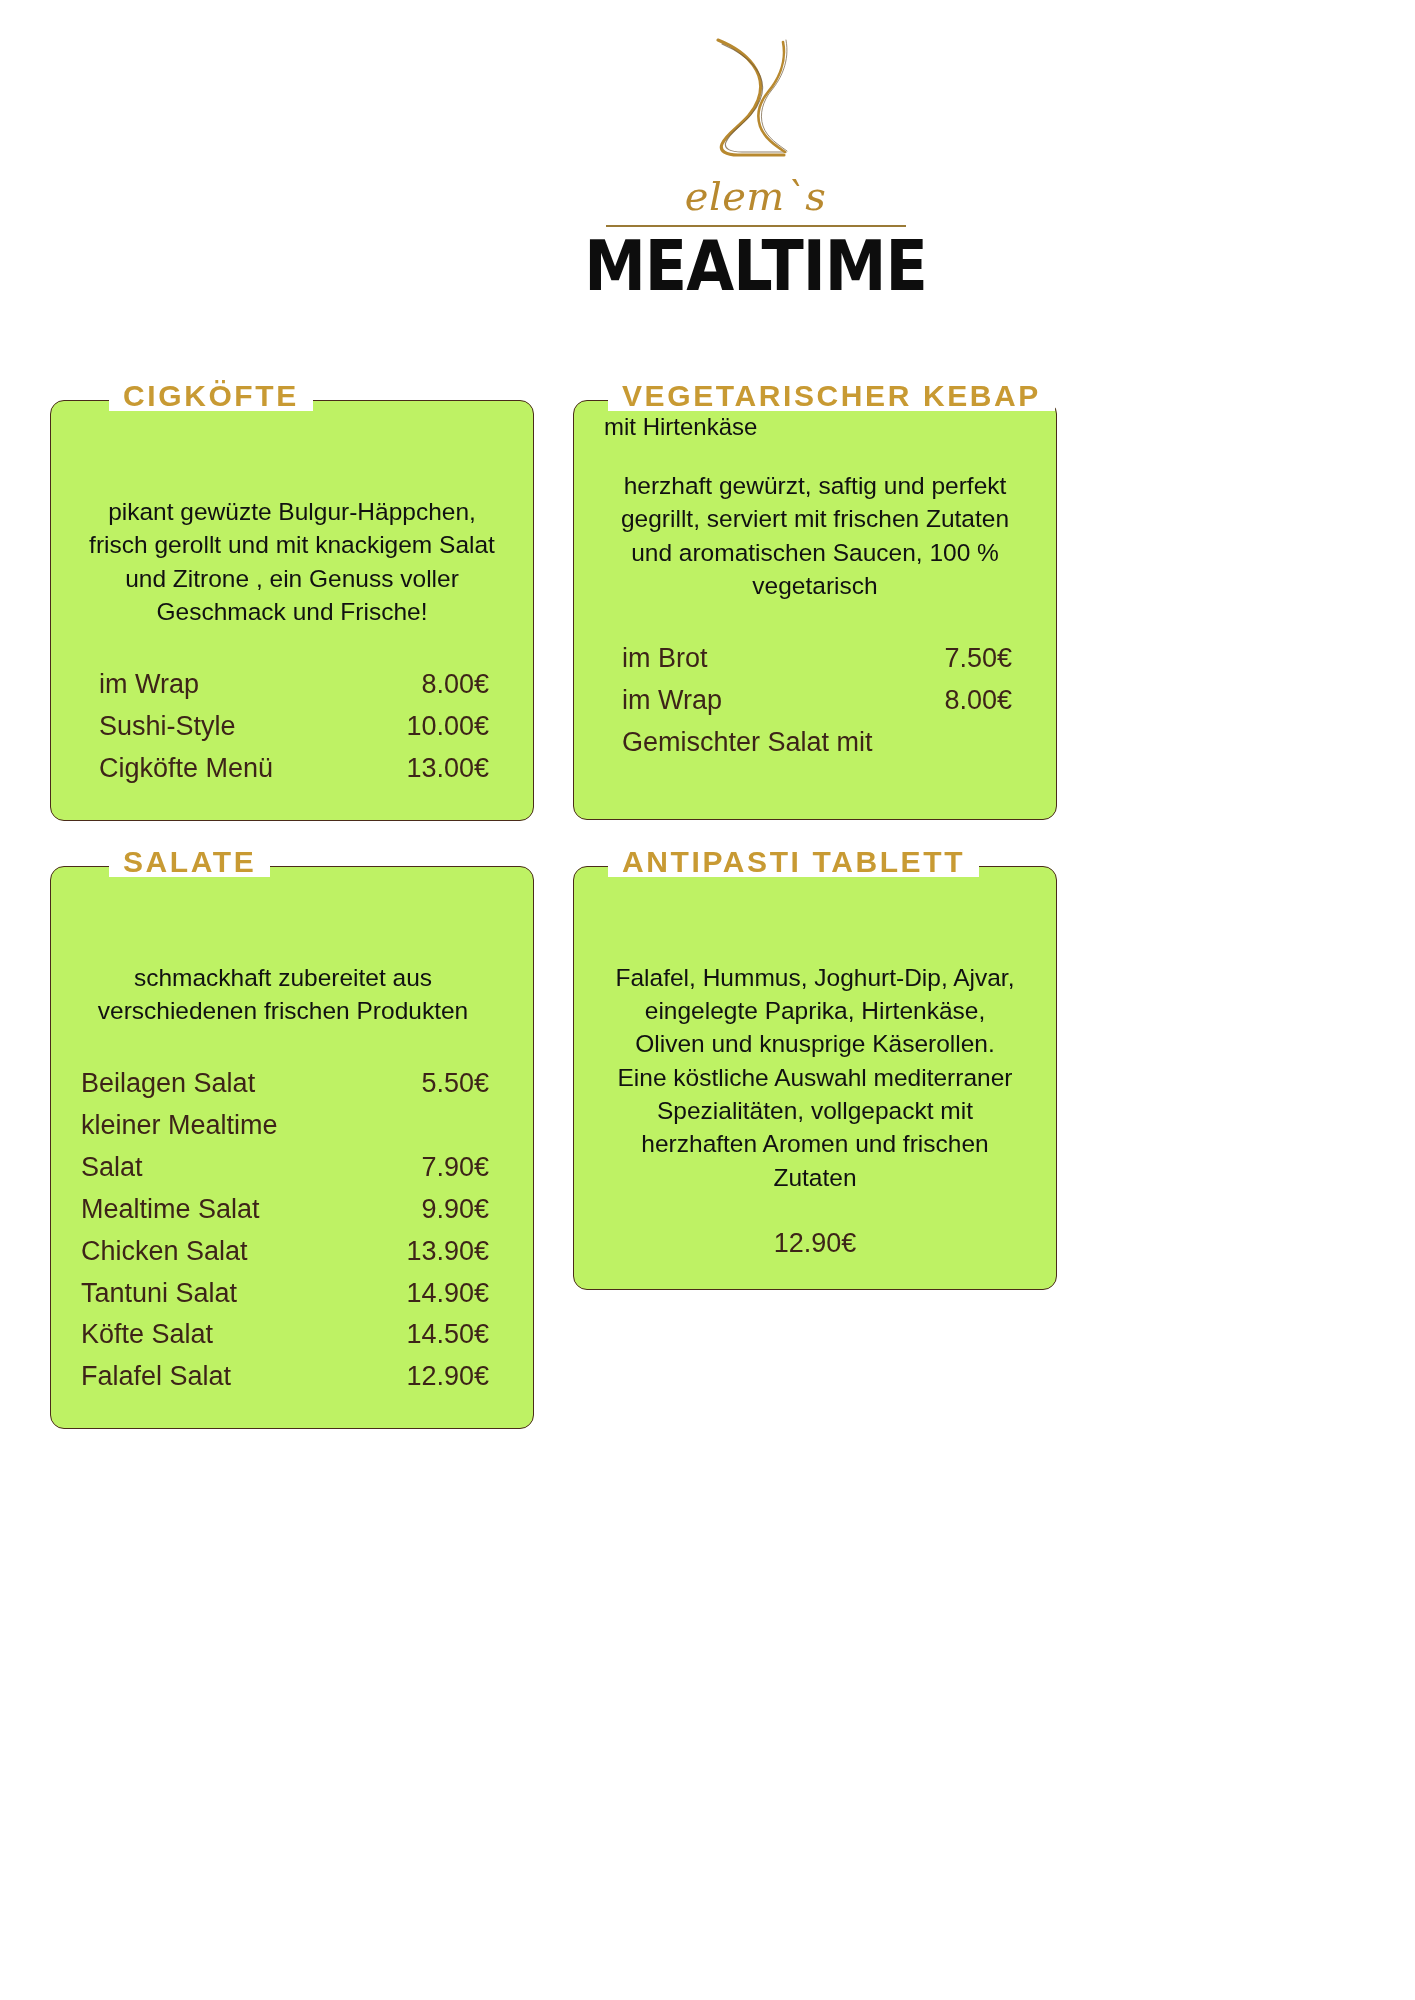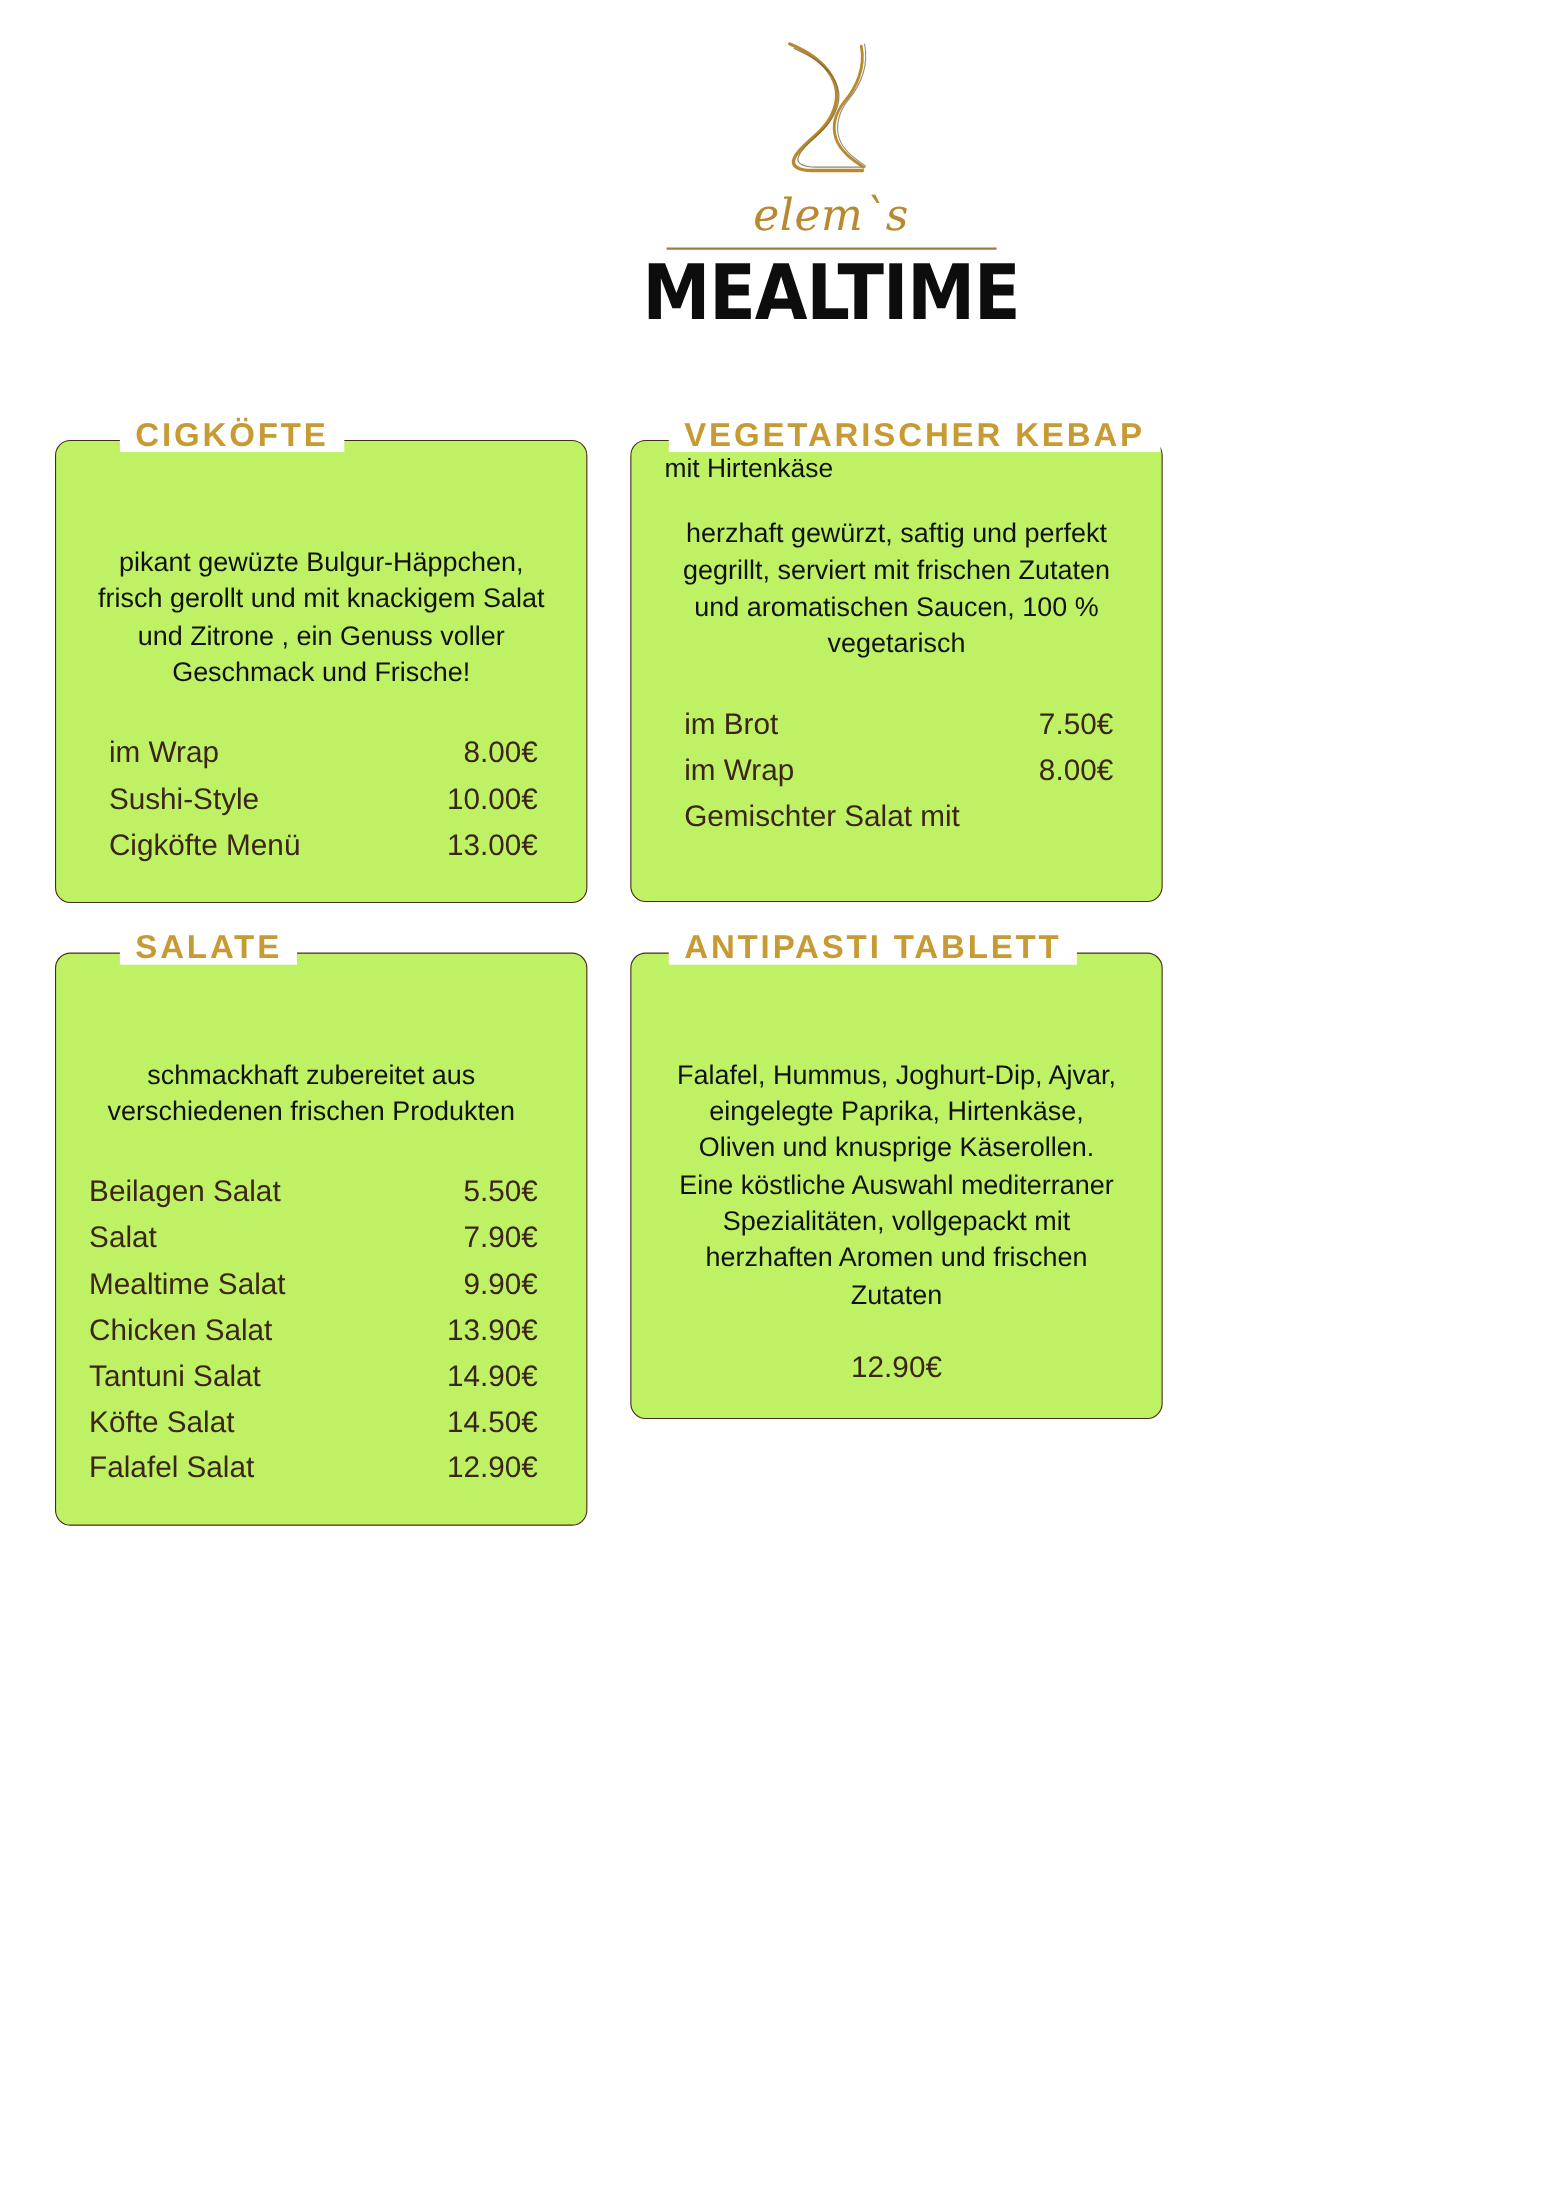--- a/index.html
+++ b/index.html
@@ -205,20 +205,24 @@
   </section>
 
   <section class="card salate">
     <div class="card-title">SALATE</div>
     <p class="desc pad-top2">schmackhaft zubereitet aus verschiedenen frischen Produkten</p>
     <div class="price-list">
       <div class="price-row">
         <span class="label">Beilagen Salat</span>
         <span class="value">5.50€</span>
       </div>
+      <div class="price-row no-value">
+        <span class="label">kleiner Mealtime</span>
+
+      </div>
       <div class="price-row">
         <span class="label">Salat</span>
         <span class="value">7.90€</span>
       </div>
       <div class="price-row">
         <span class="label">Mealtime Salat</span>
         <span class="value">9.90€</span>
       </div>
       <div class="price-row">
         <span class="label">Chicken Salat</span>

